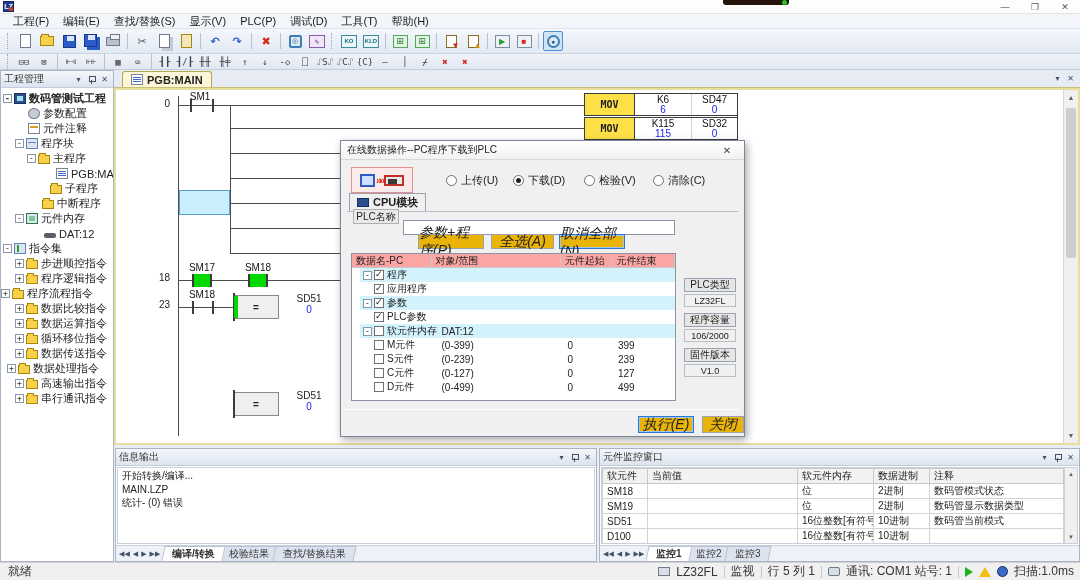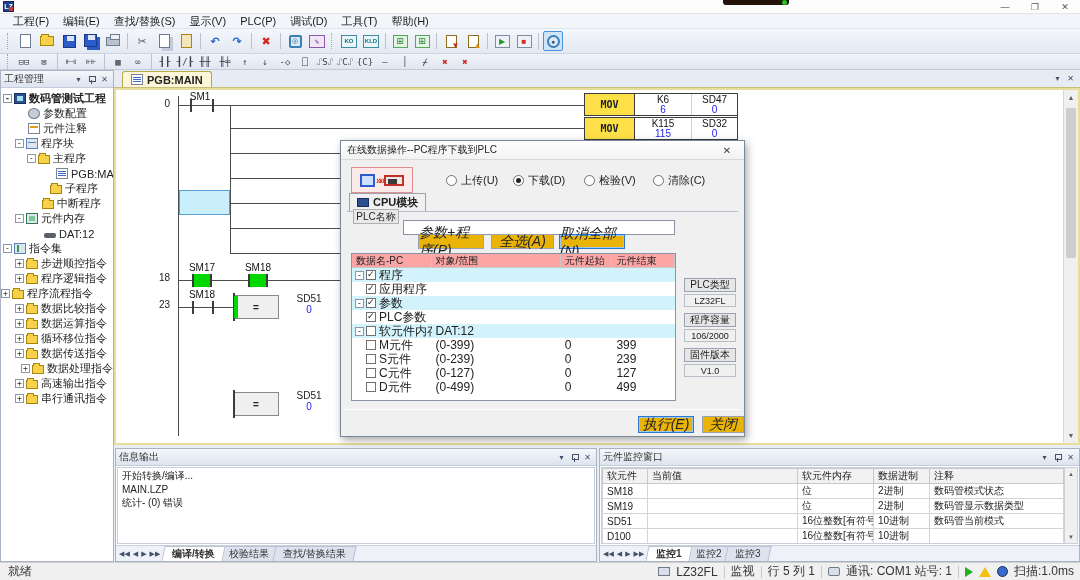--- a/index.html
+++ b/index.html
@@ -185,21 +185,21 @@
                  border:1px solid #b0b0b0; display:flex; align-items:center; justify-content:center; font-size:10px; }
   .plcname-input { position:absolute; left:62px; top:79px; width:272px; height:15px; background:#fff;
                    border:1px solid #8a94a4; }
   .dbtn { position:absolute; height:15px; background:#eab308; border:1px solid #9aa2b0; display:flex;
           align-items:center; justify-content:center; font-size:14px;font-style:italic; }
   .dbtn.focus { border:1px solid #2a78d4; box-shadow:inset 0 0 0 1px #9cc6ee; }
   .dtable { position:absolute; left:10px; top:112px; width:325px; height:148px; background:#fff;
             border:1px solid #8a94a4; overflow:hidden; }
   .dt-head { display:flex; height:14px; background:#fca5a5; border-bottom:1px solid #c8c8c8; }
   .dt-head span { padding:0 4px; border-right:1px solid #c8c8c8; font-size:10px; display:flex; align-items:center; }
-  .dt-row { display:flex; height:14px; align-items:center; font-size:12px; }
+  .dt-row { display:flex; height:14px; align-items:center; font-size:10px;margin-left:8px; }
   .dt-row.grp { background:#d2f3fc; }
   .dt-c1 { width:80px; display:flex; align-items:center; padding-left:2px; overflow:hidden; white-space:nowrap; }
   .dt-c2 { width:130px; padding-left:4px; } .dt-c3 { width:52px; padding-left:4px; } .dt-c4 { width:63px; padding-left:4px; }
   .dexp { width:9px; height:9px; border:1px solid #8b97a8; background:#fff; font-size:8px; line-height:7px;
           text-align:center; margin:0 2px 0 1px; flex:0 0 9px; font-family:"DejaVu Sans Mono",monospace; }
   .dexp.minus::before { content:"-"; }
   .ckb { width:10px; height:10px; border:1px solid #707070; background:#fff; margin-right:3px; flex:0 0 10px;
          position:relative; }
   .ckb.checked::before { content:"✓"; position:absolute; left:0px; top:-2px; font-size:9px; color:#222; }
   .ind { width:12px; flex:0 0 12px; }
@@ -431,21 +431,21 @@
     <div class="trow" style="padding-left:14px">
         <span class="exp plus"></span>
         <span class="ti ti-fold"></span>
         <span>循环移位指令</span>
       </div>
     <div class="trow" style="padding-left:14px">
         <span class="exp plus"></span>
         <span class="ti ti-fold"></span>
         <span>数据传送指令</span>
       </div>
-    <div class="trow" style="padding-left:20px">
+    <div class="trow" style="padding-left:6px">
         <span class="exp plus"></span>
         <span class="ti ti-fold"></span>
         <span>数据处理指令</span>
       </div>
     <div class="trow" style="padding-left:14px">
         <span class="exp plus"></span>
         <span class="ti ti-fold"></span>
         <span>高速输出指令</span>
       </div>
     <div class="trow" style="padding-left:14px">

